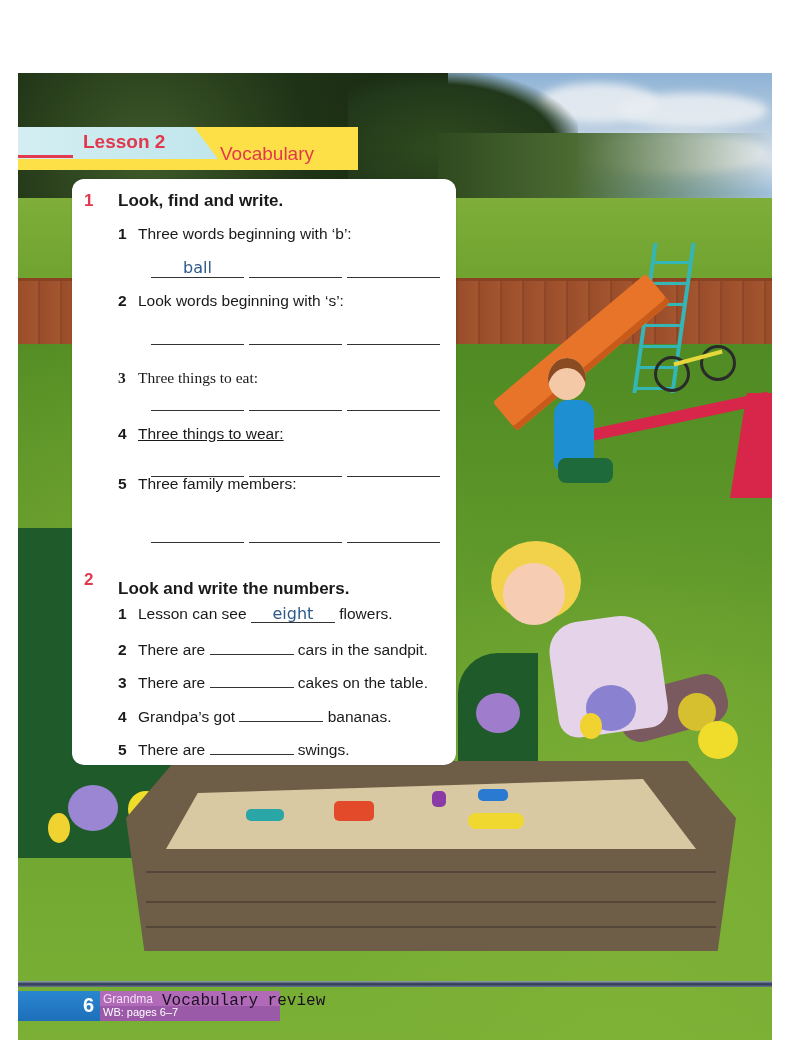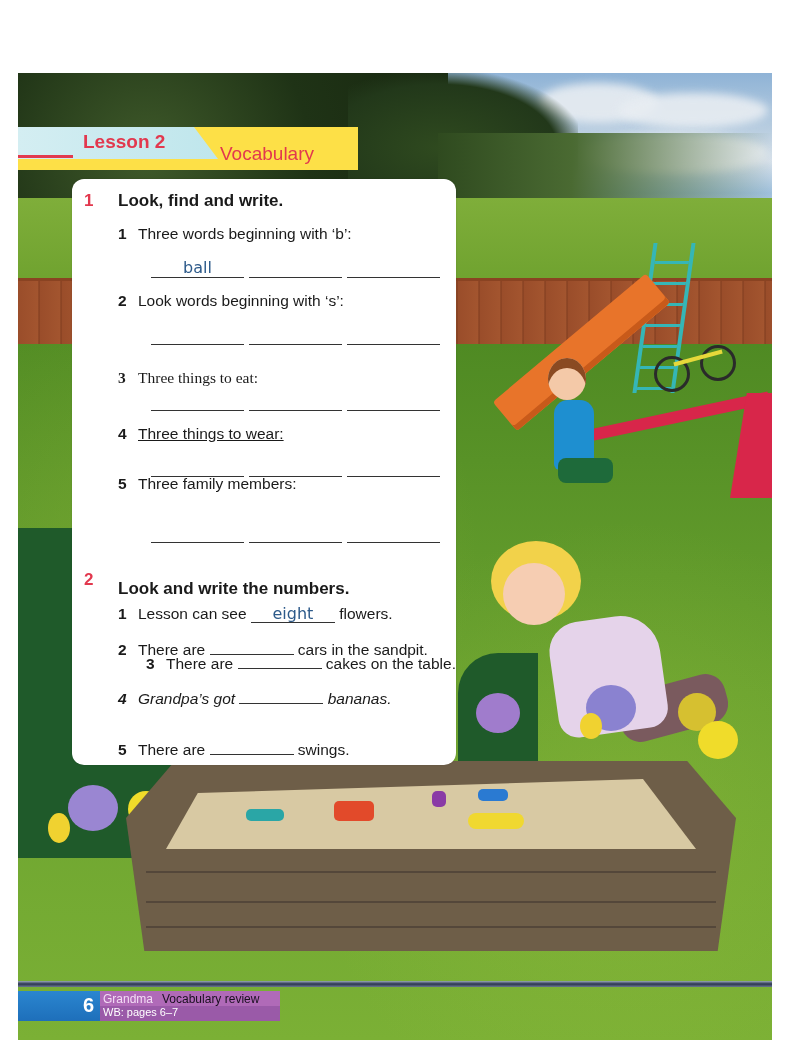--- a/index.html
+++ b/index.html
@@ -87,21 +87,21 @@
                   font-family:"DejaVu Sans", sans-serif; color:#2d5a8a; font-size:16px; line-height:16px; height:16px; vertical-align:baseline; }
   
   .footer-rule { position:absolute; left:0; top:908px; width:754px; height:6px;
                  background:linear-gradient(180deg,#9aa7b8 0%,#2a3550 50%,#6c7890 100%); }
   .footer-num-box { position:absolute; left:0; top:918px; width:82px; height:30px;
                     background:linear-gradient(180deg,#2a86d0 0%,#1e6fba 100%); }
   .footer-num { position:absolute; right:6px; top:3px; font-size:20px; font-weight:bold; color:#ffffff; }
   .footer-pill { position:absolute; left:82px; top:918px; width:180px; height:30px; background:#b06ab8; }
   .footer-pill .bot { position:absolute; left:0; top:15px; width:180px; height:15px; background:#9a5aa8; }
   .footer-welcome { position:absolute; left:3px; top:1px; font-size:12px; color:#f3dcf5; white-space:nowrap; }
-  .footer-topic { position:absolute; left:62px; top:1px; font-size:12px; color:#1a1020; white-space:nowrap; }
+  .footer-topic { position:absolute; left:62px; top:1px; font-size:16px; color:#1a1020; white-space:nowrap;font-family:Liberation Mono, monospace; }
   .footer-wb { position:absolute; left:3px; top:15px; font-size:11px; color:#ffffff; white-space:nowrap;text-align:right; }
 </style>
 </head>
 <body>
 
 <div class="page">
 
   <div class="sky"></div>
   <div class="cloud" style="left:520px;top:10px;width:120px;height:40px;"></div>
   <div class="cloud" style="left:600px;top:20px;width:150px;height:35px;"></div>
@@ -248,26 +248,26 @@
     <div class="q" style="top:426px;">
       <span class="n">1</span><span>Lesson can see</span>
       <span class="inline-blank">eight</span>
       <span>flowers.</span>
     </div>
     <div class="q" style="top:459px;">
       <span class="n">2</span><span>There are</span>
       <span class="inline-blank"></span>
       <span>cars in the sandpit.</span>
     </div>
-    <div class="q" style="top:473px;margin-left:28px;">
+    <div class="q" style="top:492px;">
       <span class="n">3</span><span>There are</span>
       <span class="inline-blank"></span>
       <span>cakes on the table.</span>
     </div>
-    <div class="q" style="top:508px;font-style:italic;">
+    <div class="q" style="top:526px;">
       <span class="n">4</span><span>Grandpa’s got</span>
       <span class="inline-blank"></span>
       <span>bananas.</span>
     </div>
     <div class="q" style="top:559px;">
       <span class="n">5</span><span>There are</span>
       <span class="inline-blank"></span>
       <span>swings.</span>
     </div>
   </div>

